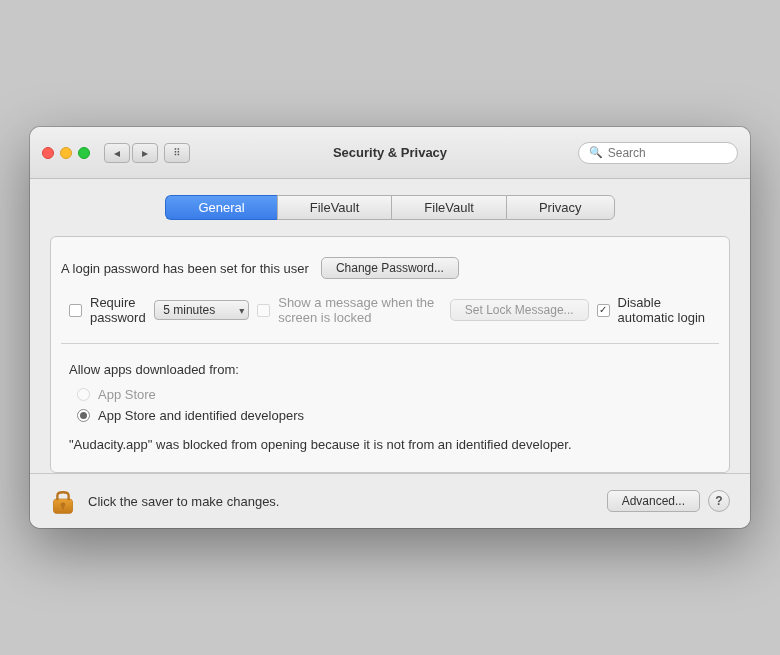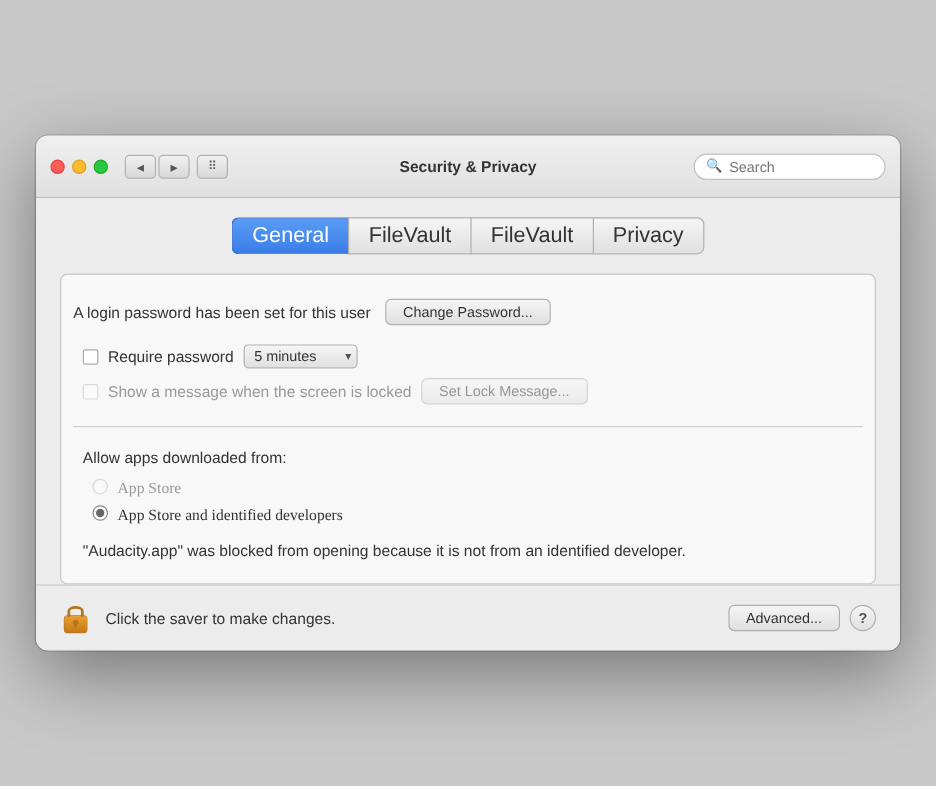--- a/index.html
+++ b/index.html
@@ -128,22 +128,22 @@
 
     
     .tabs {
       display: flex;
       justify-content: center;
       margin-bottom: 16px;
       gap: 0;
     }
 
     .tab {
-      padding: 4px 16px;
-      font-size: 18px;
+      padding: 4px 32px;
+      font-size: 13px;
       border: 1px solid #b0b0b0;
       cursor: pointer;
       background: linear-gradient(to bottom, #f5f5f5, #e0e0e0);
       color: #333;
       text-align: right;
     }
 
     .tab:first-child {
       border-radius: 6px 0 0 6px;
       border-right: none;
@@ -190,21 +190,20 @@
       padding: 3px 14px;
       font-size: 12px;
       cursor: pointer;
       color: #333;
       white-space: nowrap;
     }
 
     
     .options {
       display: flex;
-      flex-direction: column;
       gap: 8px;
       margin-left: 8px;
     }
 
     .option-row {
       display: flex;
       align-items: center;
       gap: 8px;
     }
 
@@ -301,22 +300,22 @@
     .radio-group {
       display: flex;
       flex-direction: column;
       gap: 6px;
       margin-left: 16px;
       margin-bottom: 14px;
     }
 
     .radio-row {
       display: flex;
+      align-items: center;
       gap: 8px;
-      font-family: Liberation Serif, serif;
     }
 
     .radio {
       width: 13px;
       height: 13px;
       border-radius: 50%;
       border: 1px solid #aaa;
       background: #fff;
       display: flex;
       align-items: center;
@@ -469,20 +468,24 @@
             </select>
           </div>
         </div>
 
         <div class="option-row">
           <div class="checkbox disabled"></div>
           <span class="option-label disabled">Show a message when the screen is locked</span>
           <button class="btn btn-disabled">Set Lock Message...</button>
         </div>
 
+        <div class="option-row">
+          <div class="checkbox checked"></div>
+          <span class="option-label">Disable automatic login</span>
+        </div>
       </div>
 
       <div class="divider"></div>
 
       <div class="downloads-section">
         <div class="downloads-label">Allow apps downloaded from:</div>
         <div class="radio-group">
           <div class="radio-row">
             <div class="radio disabled"></div>
             <span class="radio-label disabled">App Store</span>

